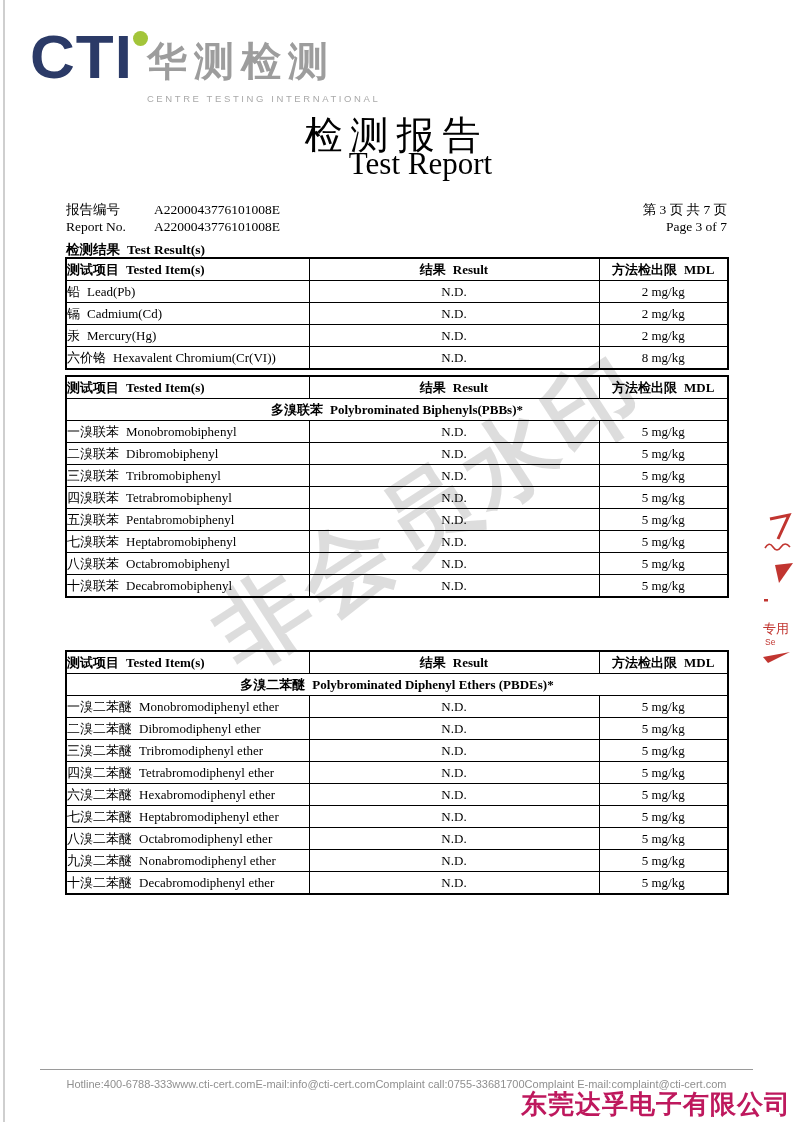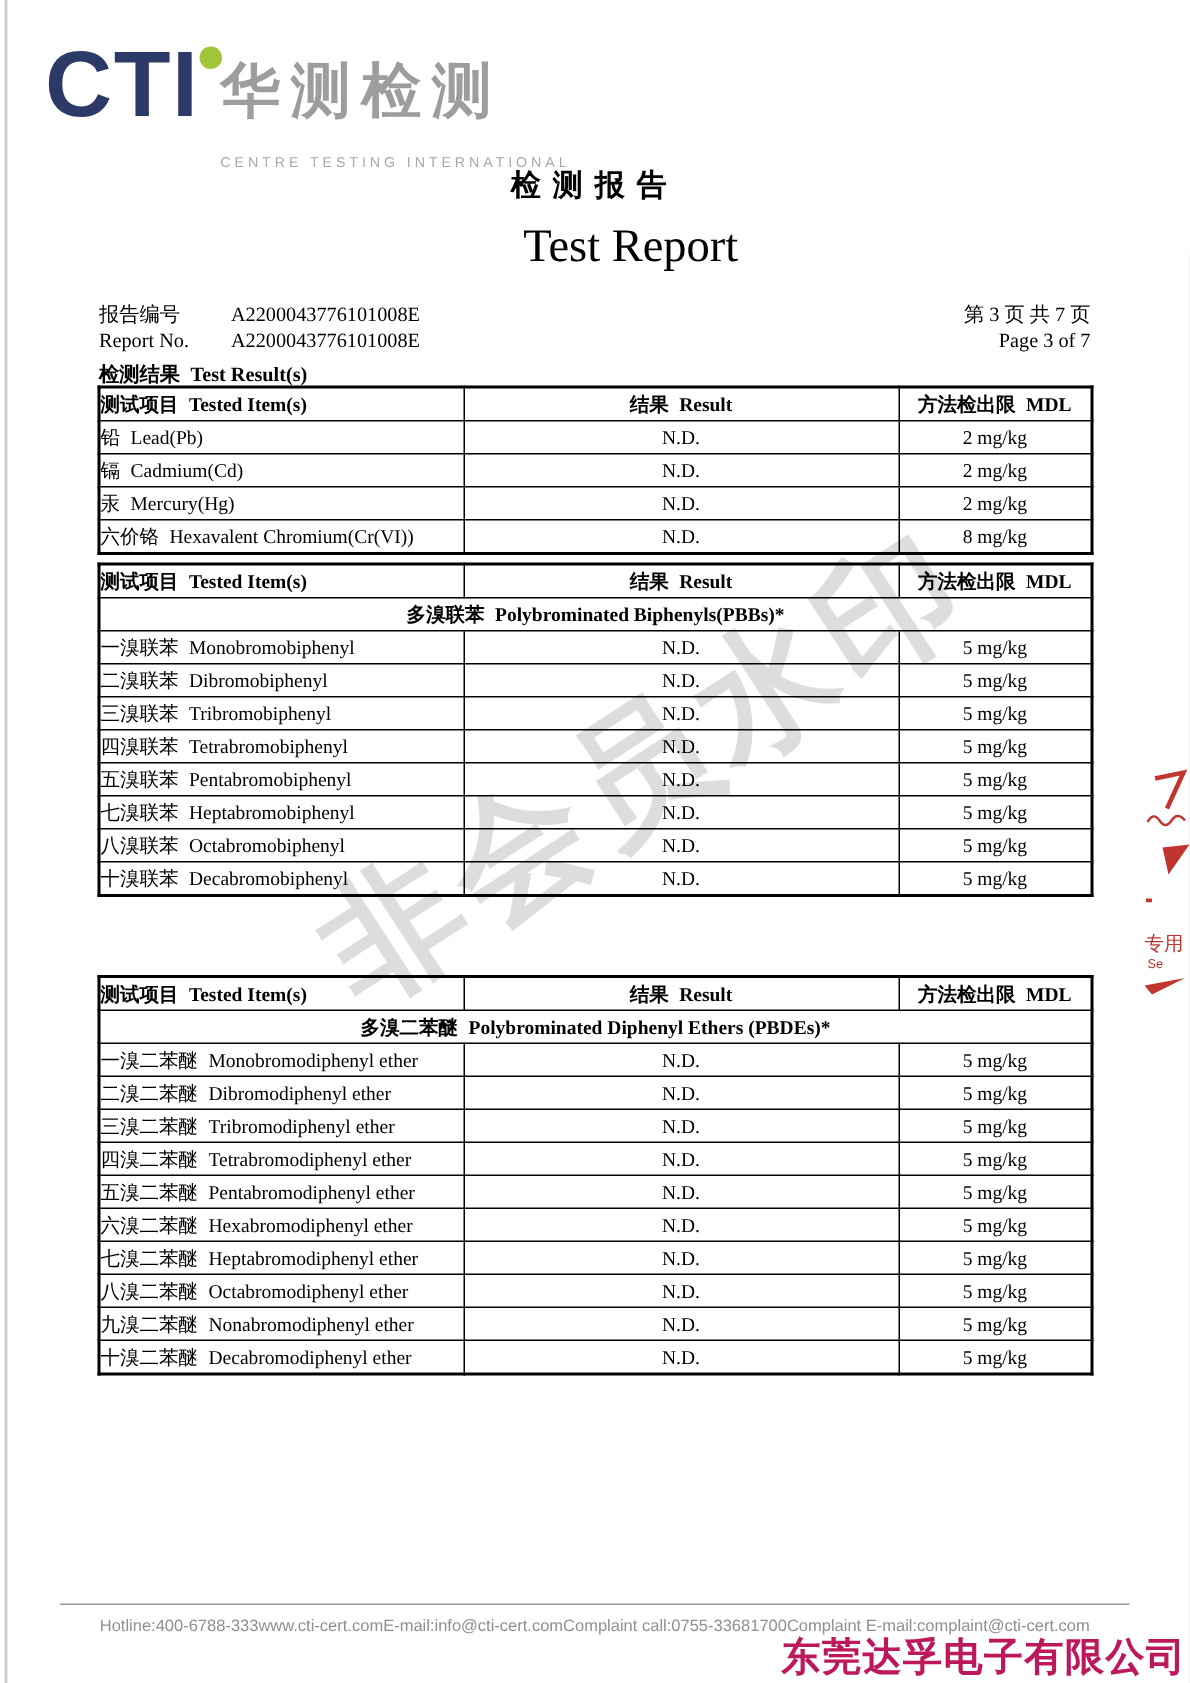--- a/index.html
+++ b/index.html
@@ -9,25 +9,25 @@
 
   
   .logo{position:absolute;left:30px;top:22px;display:flex;align-items:flex-start;}
   .cti-abbr{font-family:"Liberation Sans",sans-serif;font-weight:bold;color:#2b3a67;
             font-size:62px;line-height:70px;letter-spacing:1px;}
   .logo-dot{position:absolute;left:103px;top:9px;width:15px;height:15px;border-radius:50%;background:#a3c53a;}
   .logo-right{margin-left:14px;margin-top:22px;}
   .logo-cn{font-family:Liberation Mono, monospace;color:#9d9d9d;font-size:40px;line-height:42px;
            letter-spacing:7px;font-weight:bold;}
   .logo-sub{font-family:"Liberation Sans",sans-serif;color:#a9a9a9;font-size:9.5px;letter-spacing:2.6px;
-            margin-top:17px;white-space:nowrap;}
-
-  
-  .title-cn{position:absolute;top:110px;left:0;width:100%;text-align:center;font-size:20px;
-            font-weight:bold;letter-spacing:8px;}
+            margin-top:7px;white-space:nowrap;}
+
+  
+  .title-cn{position:absolute;top:110px;left:0;width:100%;text-align:center;font-size:38px;
+            font-weight:normal;letter-spacing:8px;}
   .title-en{position:absolute;top:146px;left:0;width:100%;text-align:center;font-size:31px;font-weight:normal;padding-left:24px;}
 
   
   .info{position:absolute;left:66px;top:201px;width:661px;font-size:13.5px;}
   .info-line{display:flex;line-height:17px;}
   .lbl{font-weight:normal;width:88px;flex:0 0 88px;}
   .right{margin-left:auto;}
   .result-heading{margin-top:6px;font-weight:bold;line-height:17px;}
   .result-heading .cnpart{margin-right:7px;}
 
@@ -229,25 +229,20 @@
           <td class="c1"><span class="cn">三溴二苯醚</span><span>Tribromodiphenyl ether</span></td>
           <td class="c2">N.D.</td>
           <td class="c3">5 mg/kg</td>
         </tr>
         <tr>
           <td class="c1"><span class="cn">四溴二苯醚</span><span>Tetrabromodiphenyl ether</span></td>
           <td class="c2">N.D.</td>
           <td class="c3">5 mg/kg</td>
         </tr>
         <tr>
-          <td class="c1"><span class="cn">五溴二苯醚</span><span>Pentabromodiphenyl ether</span></td>
-          <td class="c2">N.D.</td>
-          <td class="c3">5 mg/kg</td>
-        </tr>
-        <tr>
           <td class="c1"><span class="cn">六溴二苯醚</span><span>Hexabromodiphenyl ether</span></td>
           <td class="c2">N.D.</td>
           <td class="c3">5 mg/kg</td>
         </tr>
         <tr>
           <td class="c1"><span class="cn">七溴二苯醚</span><span>Heptabromodiphenyl ether</span></td>
           <td class="c2">N.D.</td>
           <td class="c3">5 mg/kg</td>
         </tr>
         <tr>

